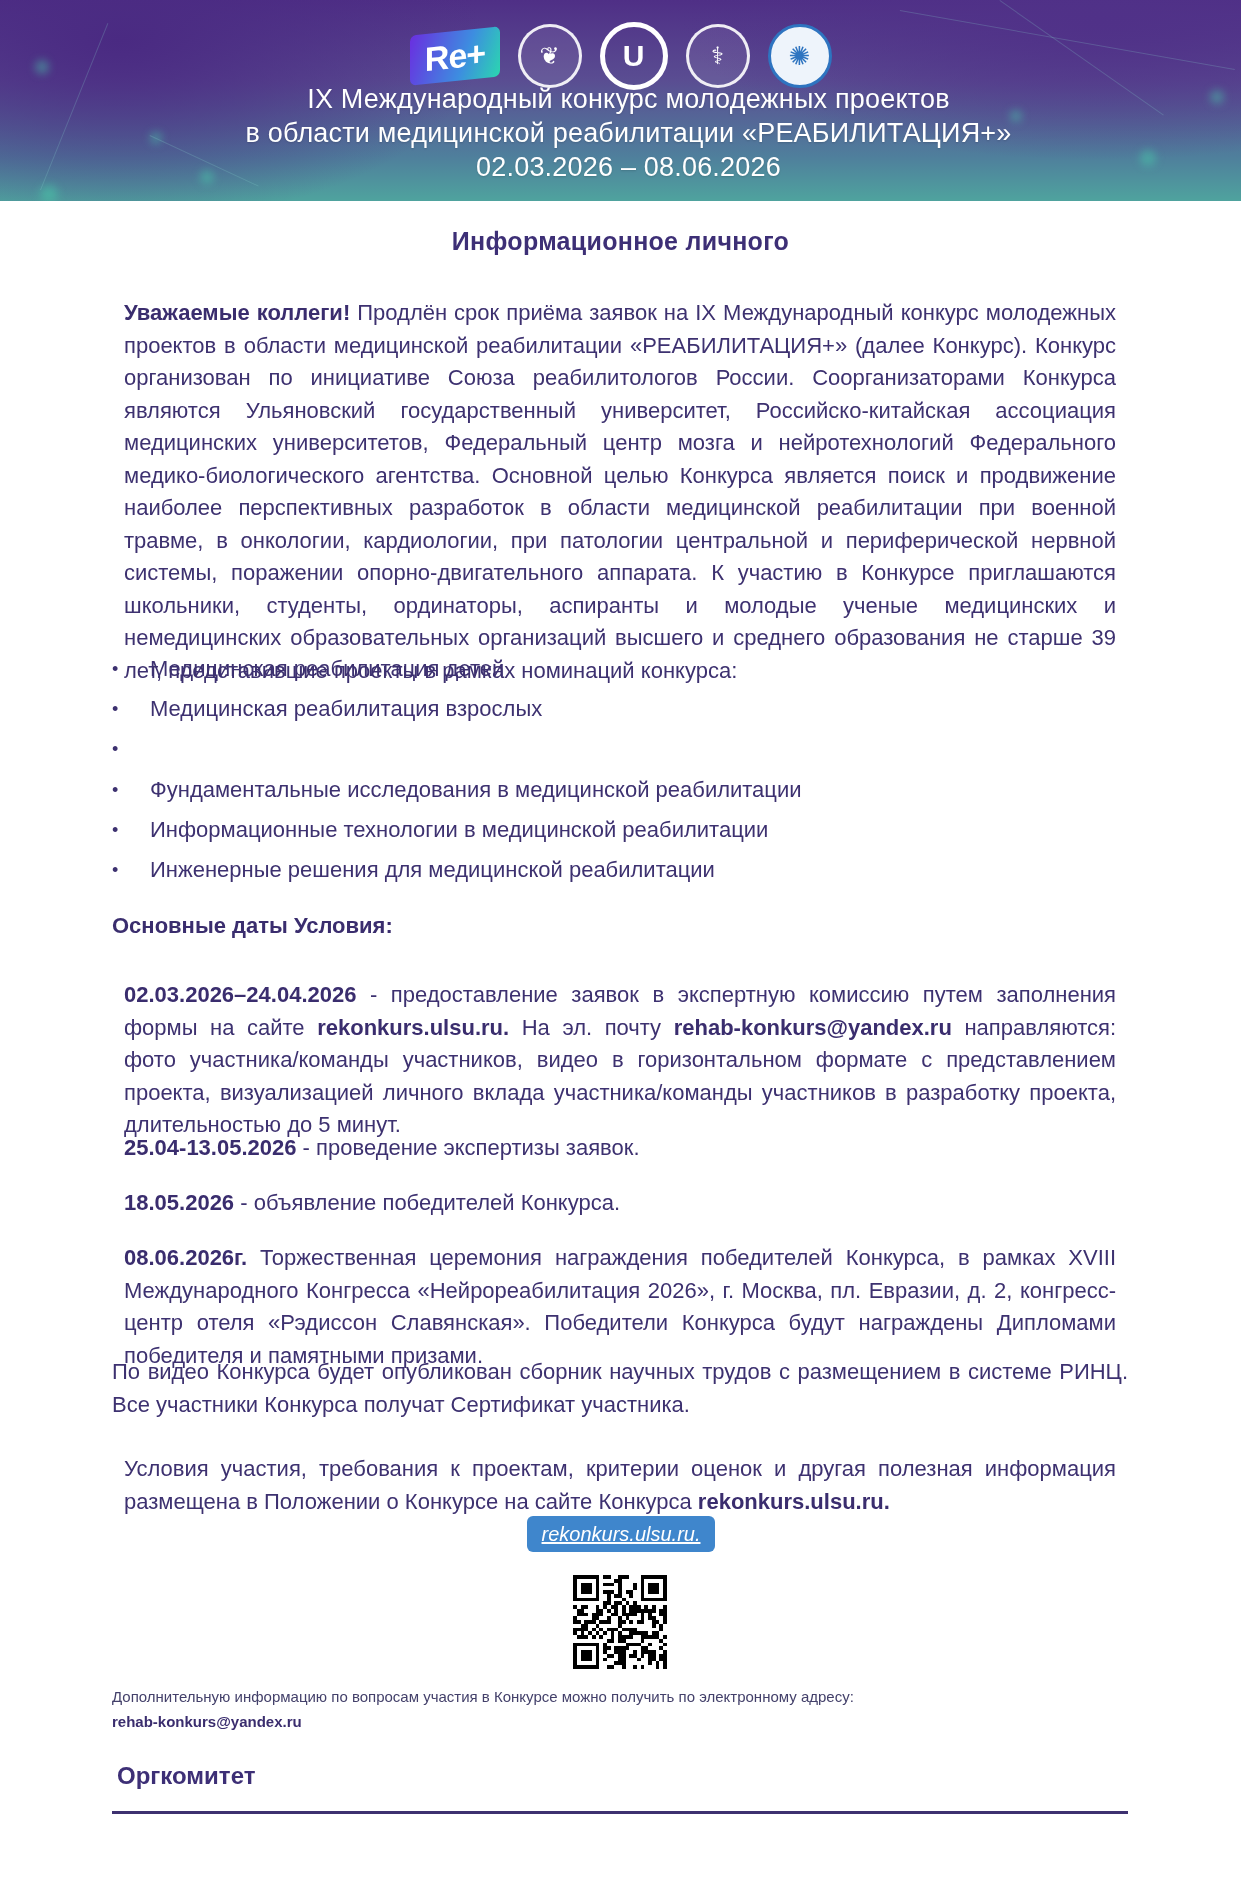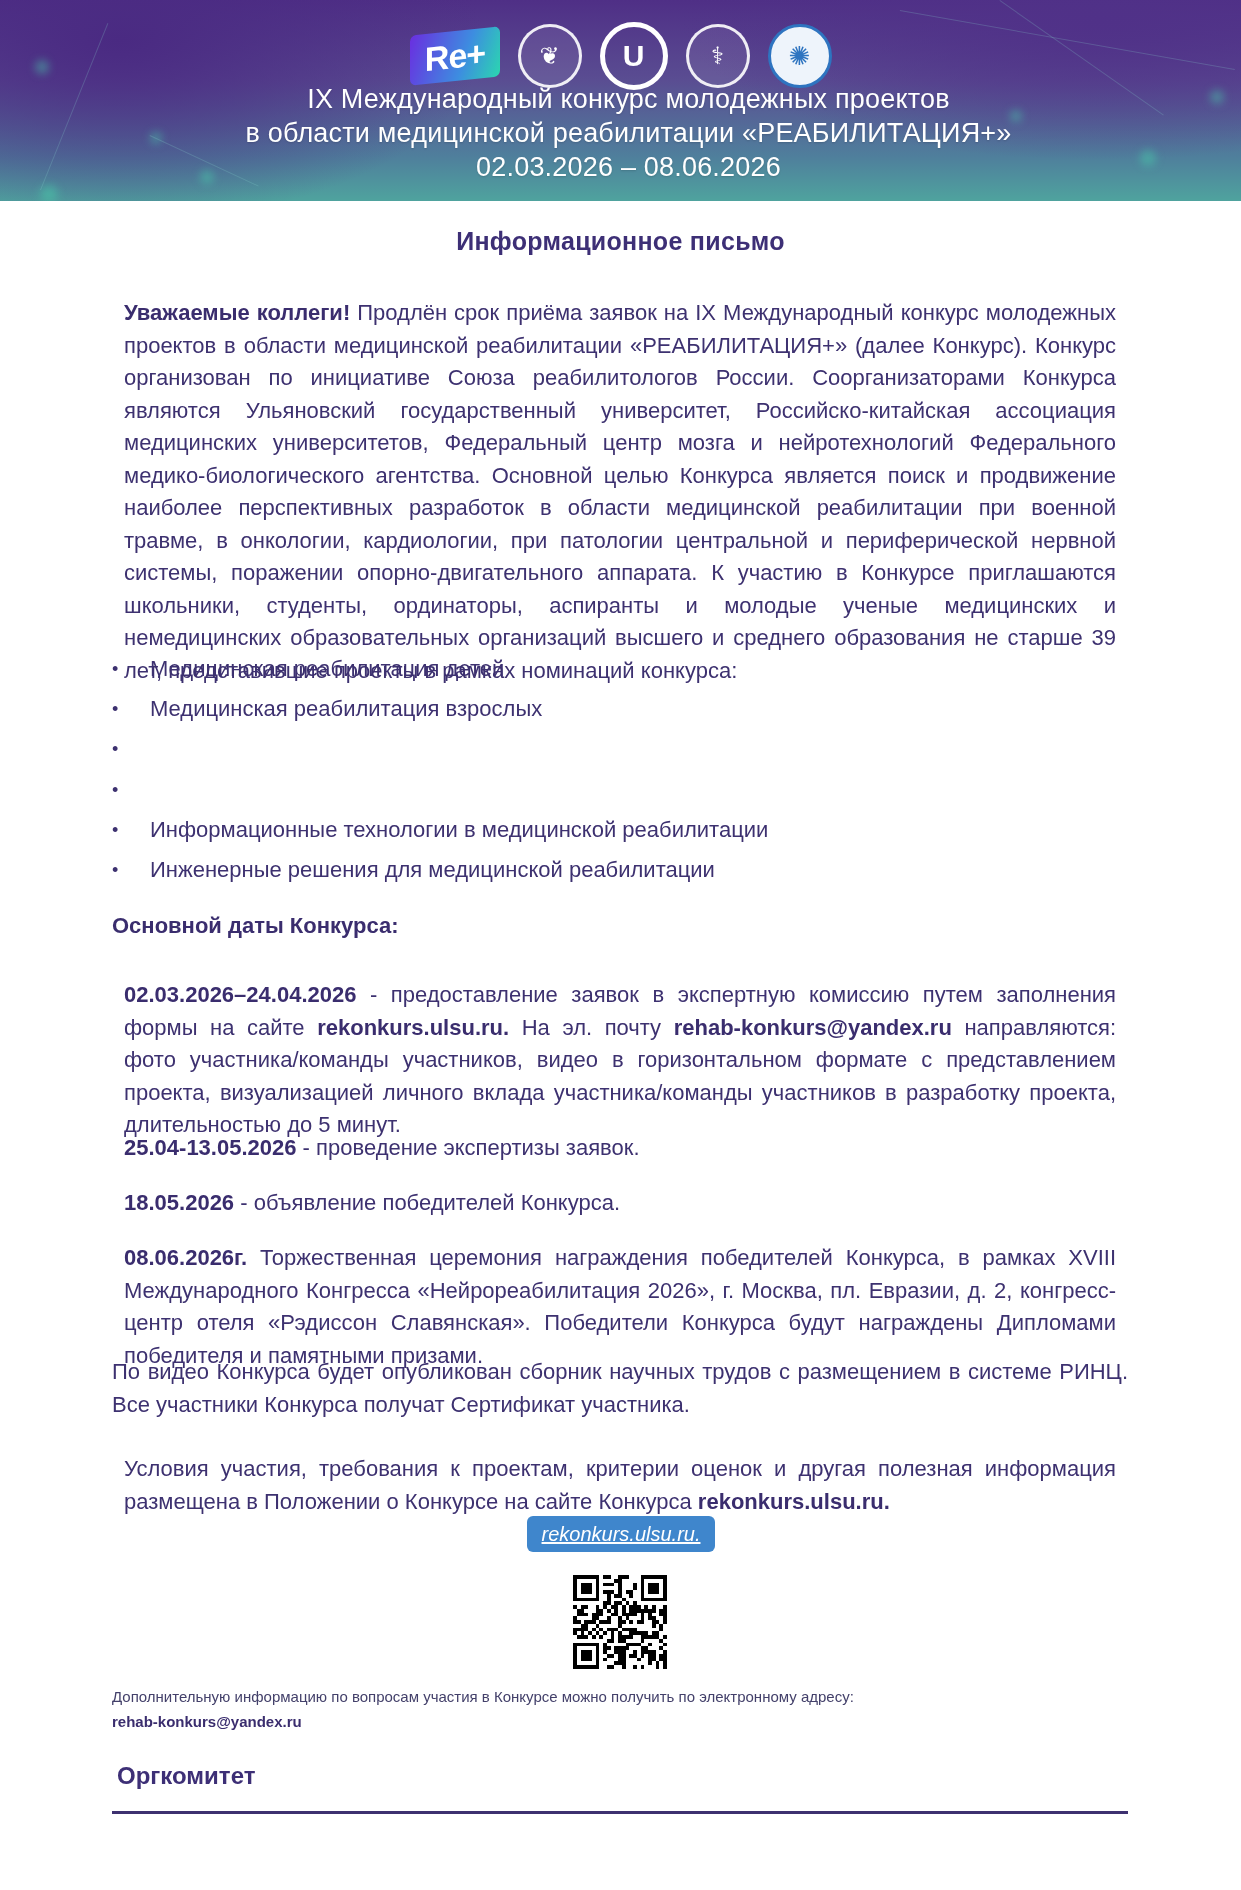--- a/index.html
+++ b/index.html
@@ -57,36 +57,36 @@
     <div class="logo logo-wreath">❦</div>
     <div class="logo logo-u">U</div>
     <div class="logo logo-wreath">⚕</div>
     <div class="logo logo-brain">✺</div>
   </div>
   <div class="h-title" style="top:84px">IX Международный конкурс молодежных проектов</div>
   <div class="h-title" style="top:118px">в области медицинской реабилитации «РЕАБИЛИТАЦИЯ+»</div>
   <div class="h-title" style="top:152px">02.03.2026 – 08.06.2026</div>
 </div>
 
-<div class="doc-title">Информационное письмо</div>
+<div class="doc-title">Информационное личного</div>
 
 <div class="content" style="top:285px">
   <p><span class="b">Уважаемые коллеги!</span><span> Продлён срок приёма заявок на IX Международный конкурс молодежных проектов в области медицинской реабилитации «РЕАБИЛИТАЦИЯ+» (далее Конкурс). Конкурс организован по инициативе Союза реабилитологов России. Соорганизаторами Конкурса являются Ульяновский государственный университет, Российско-китайская ассоциация медицинских университетов, Федеральный центр мозга и нейротехнологий Федерального медико-биологического агентства. Основной целью Конкурса является поиск и продвижение наиболее перспективных разработок в области медицинской реабилитации при военной травме, в онкологии, кардиологии, при патологии центральной и периферической нервной системы, поражении опорно-двигательного аппарата. К участию в Конкурсе приглашаются школьники, студенты, ординаторы, аспиранты и молодые ученые медицинских и немедицинских образовательных организаций высшего и среднего образования не старше 39 лет, представившие проекты в рамках номинаций конкурса:</span></p>
 </div>
 
 <ul class="noms">
   <li><span class="bullet">•</span><span>Медицинская реабилитация детей</span></li>
   <li><span class="bullet">•</span><span>Медицинская реабилитация взрослых</span></li>
   <li><span class="bullet">•</span></li>
-  <li><span class="bullet">•</span></li>
+  <li><span class="bullet">•</span><span>Фундаментальные исследования в медицинской реабилитации</span></li>
   <li><span class="bullet">•</span><span>Информационные технологии в медицинской реабилитации</span></li>
   <li><span class="bullet">•</span><span>Инженерные решения для медицинской реабилитации</span></li>
 </ul>
 
-<div class="content b" style="top:910px">Основной даты Конкурса:</div>
+<div class="content b" style="top:910px">Основные даты Условия:</div>
 
 <div class="content" style="top:967px">
   <p><span class="b">02.03.2026–24.04.2026</span><span> - предоставление заявок в экспертную комиссию путем заполнения формы на сайте </span><span class="b">rekonkurs.ulsu.ru.</span><span> На эл. почту </span><span class="b">rehab-konkurs@yandex.ru</span><span> направляются: фото участника/команды участников, видео в горизонтальном формате с представлением проекта, визуализацией личного вклада участника/команды участников в разработку проекта, длительностью до 5 минут.</span></p>
 </div>
 
 <div class="content" style="top:1120px">
   <p><span class="b">25.04-13.05.2026</span><span> - проведение экспертизы заявок.</span></p>
 </div>
 
 <div class="content" style="top:1175px">

